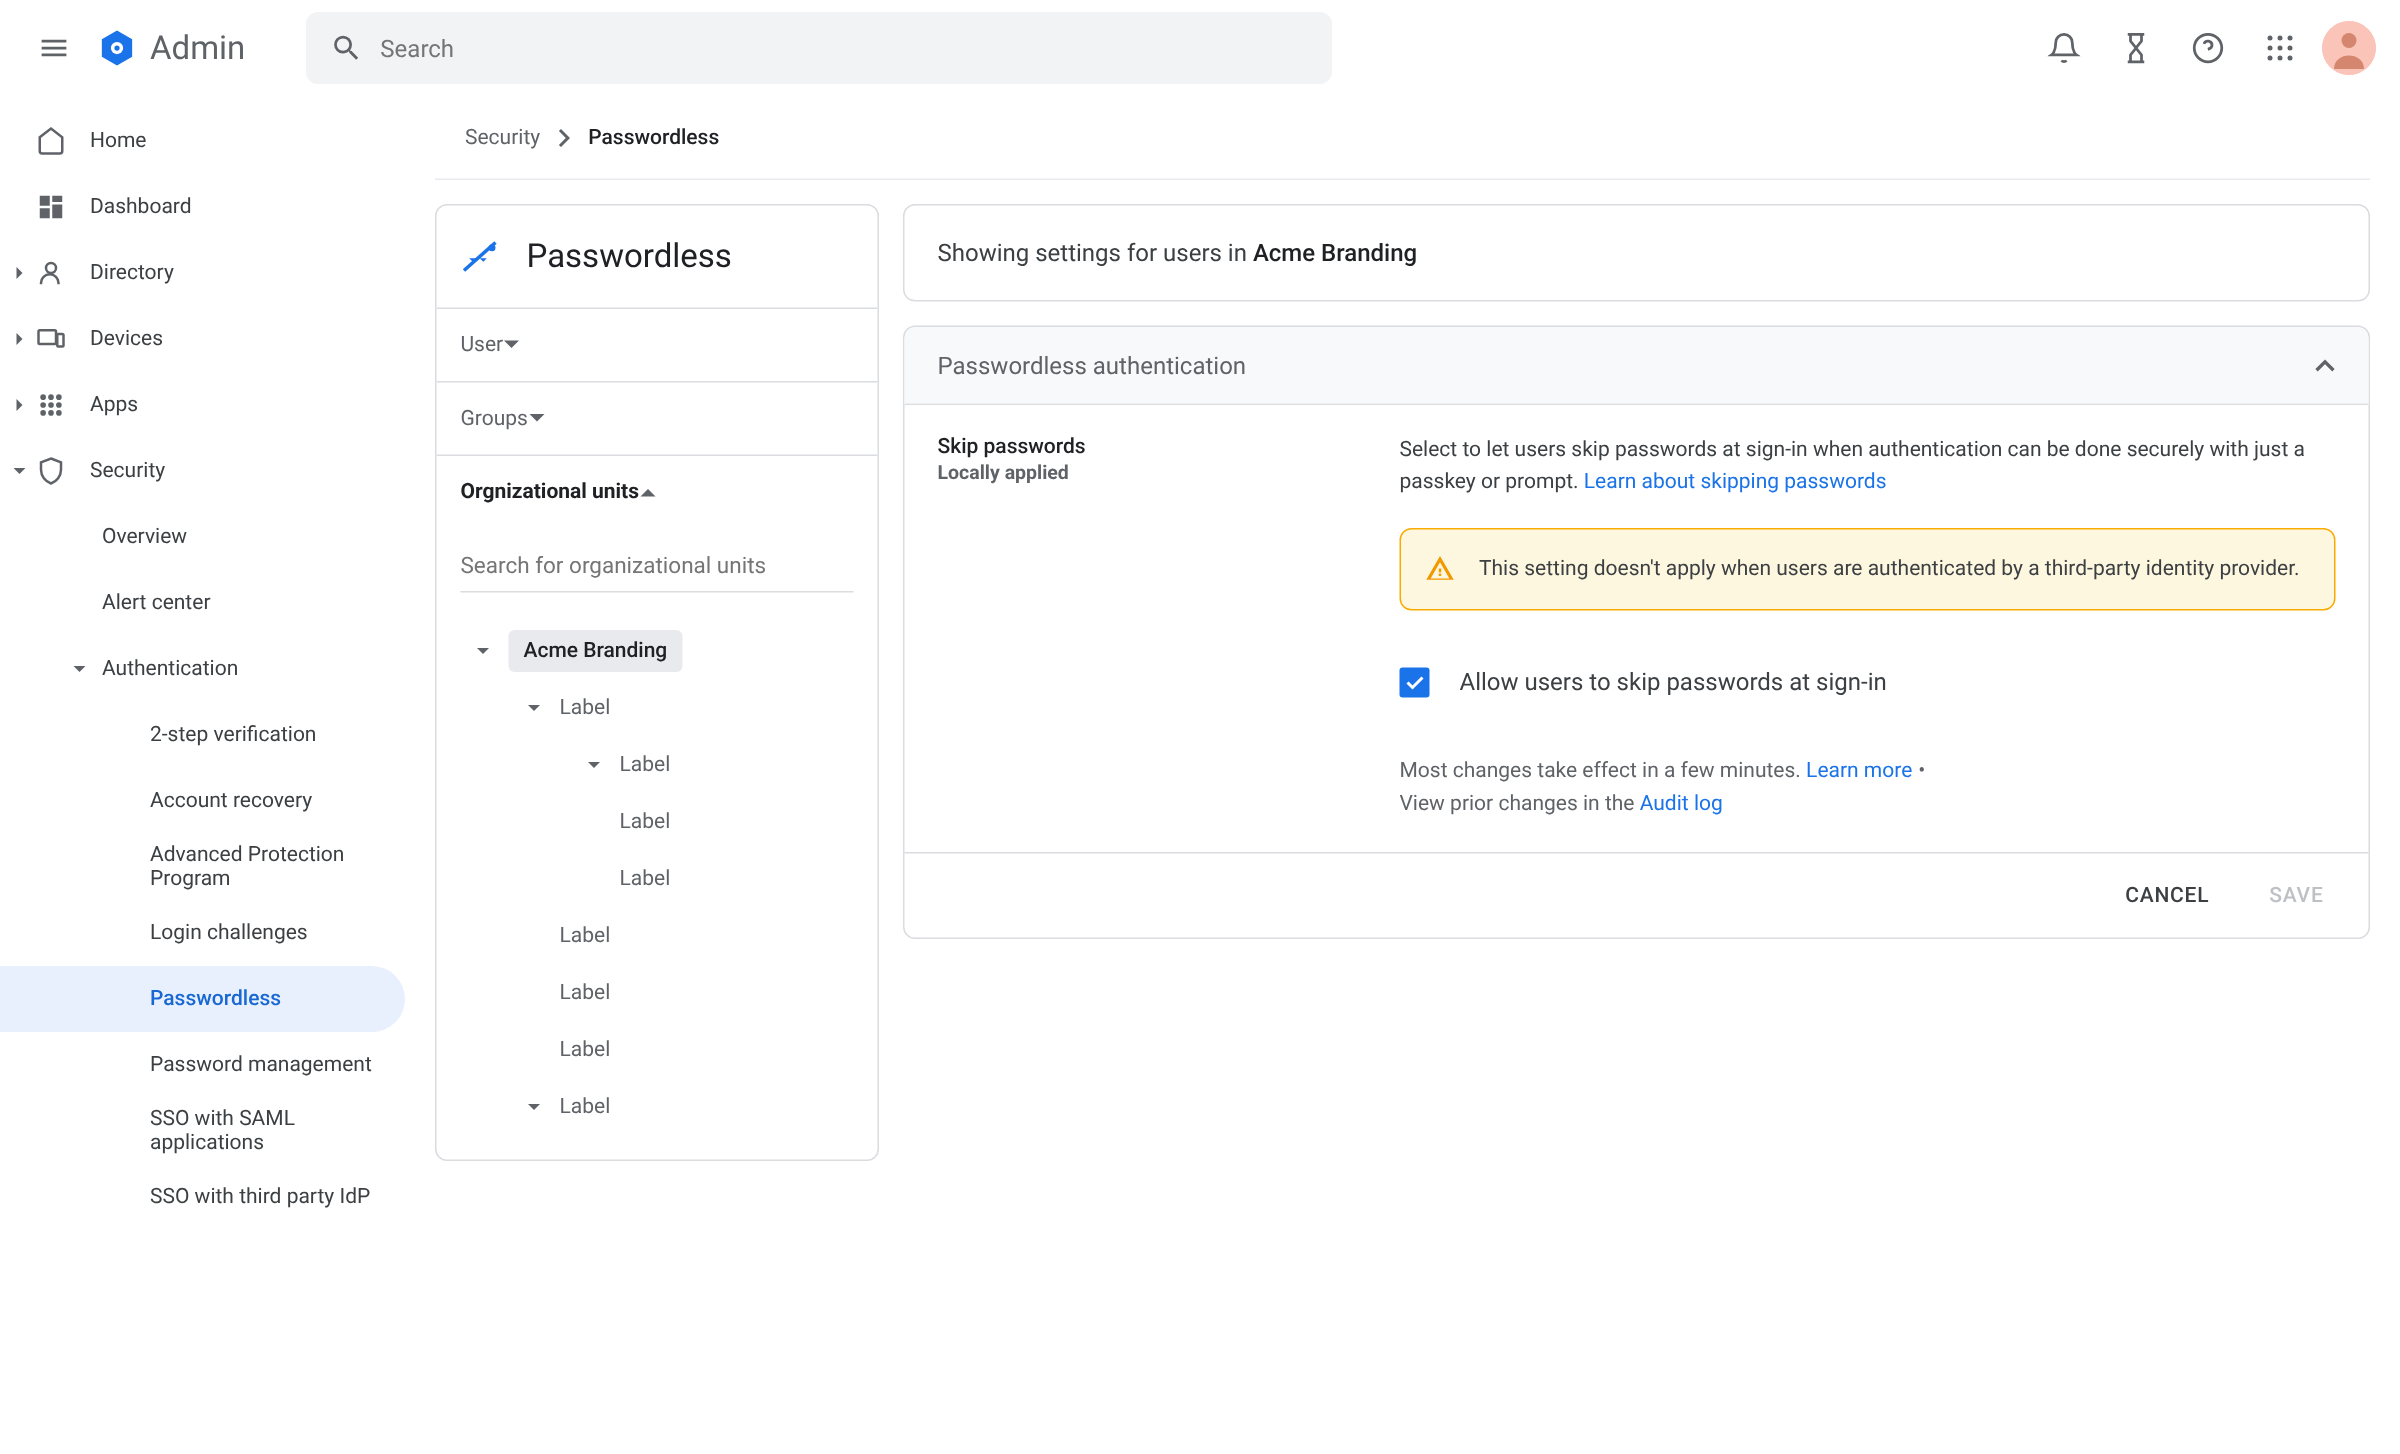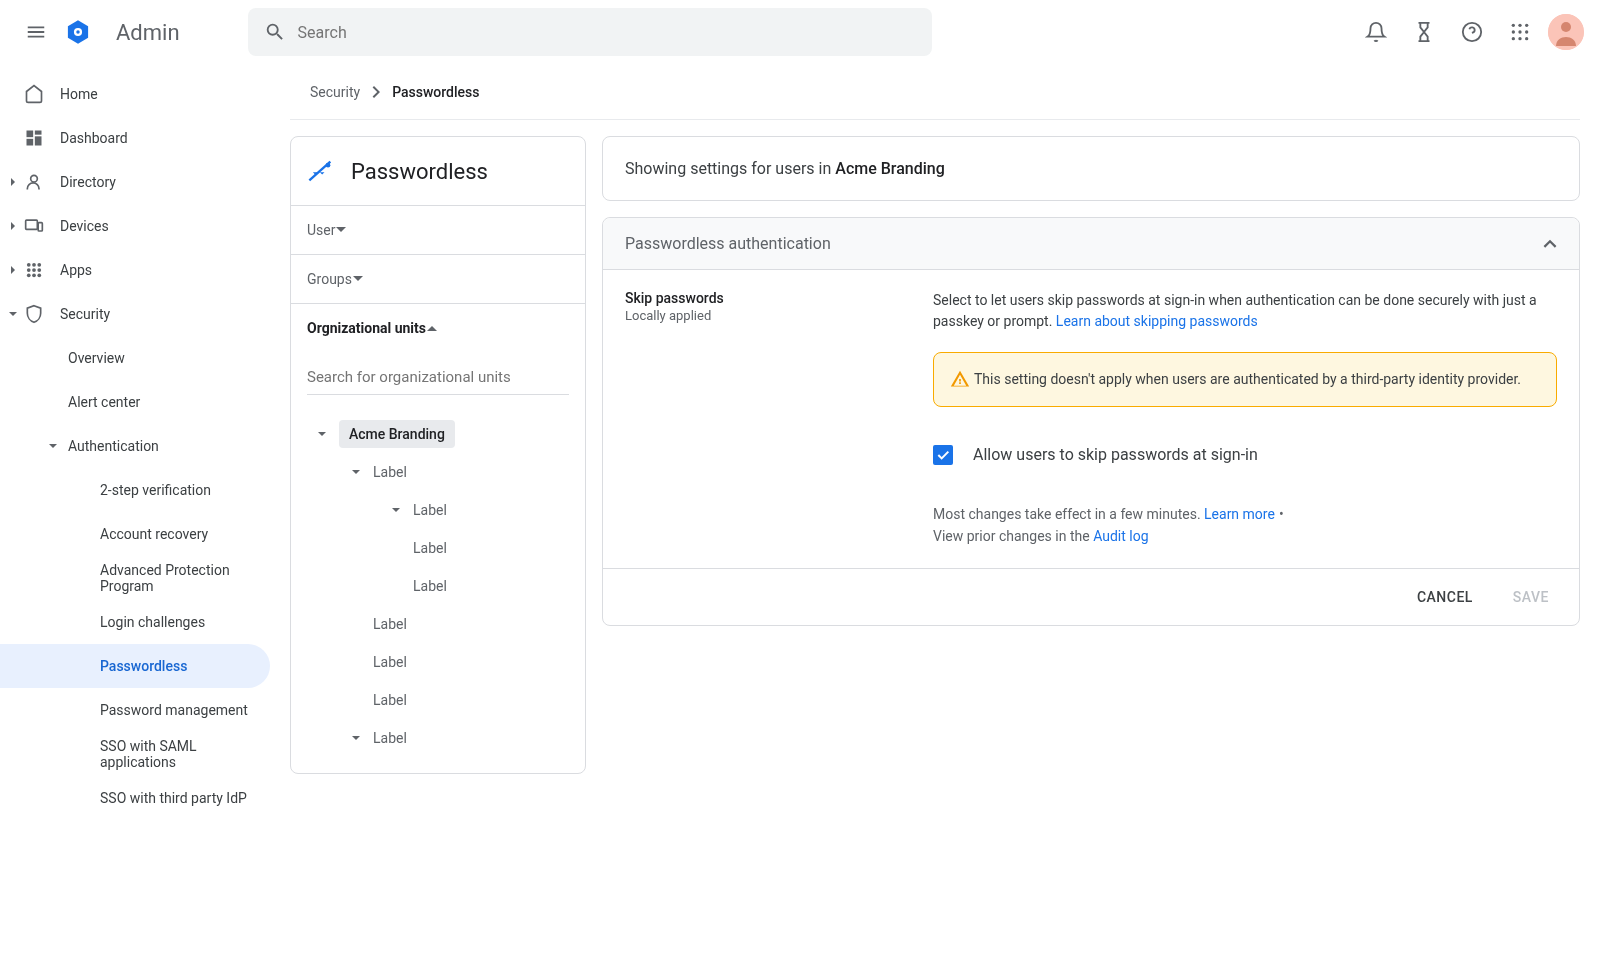--- a/index.html
+++ b/index.html
@@ -1,19 +1,19 @@
 <!DOCTYPE html>
 <html><head>
 <meta charset="utf-8">
 <style>
 * { box-sizing: border-box; margin: 0; padding: 0; font-family: 'Google Sans', Roboto, Arial, sans-serif; }
 body { background: #fff; color: #202124; font-size: 14px; }
 .header { display: flex; align-items: center; height: 64px; padding: 0 16px; gap: 8px; }
 .hamburger { width: 40px; height: 40px; display: flex; align-items: center; justify-content: center; cursor: pointer; border-radius: 50%; }
-.logo-group { display: flex; align-items: center; gap: 24px; margin-right: 60px; }
+.logo-group { display: flex; align-items: center; gap: 8px; margin-right: 32px; }
 .logo-hex { width: 28px; height: 28px; }
 .logo-text { font-size: 22px; color: #5f6368; }
 .search-bar { flex: 0 0 684px; height: 48px; background: #f1f3f4; border-radius: 8px; display: flex; align-items: center; padding: 0 16px; gap: 12px; }
 .search-bar input { border: none; background: transparent; font-size: 16px; color: #5f6368; outline: none; flex: 1; }
 .header-spacer { flex: 1; }
 .header-icons { display: flex; align-items: center; gap: 8px; }
 .icon-btn { width: 40px; height: 40px; display: flex; align-items: center; justify-content: center; cursor: pointer; border-radius: 50%; color: #5f6368; }
 .avatar { width: 36px; height: 36px; border-radius: 50%; background: #fbc4b8; display: flex; align-items: center; justify-content: center; overflow: hidden; cursor: pointer; }
 .body { display: flex; }
 .sidebar { width: 280px; flex-shrink: 0; padding-top: 8px; }
@@ -41,24 +41,24 @@
 .tree-item.selected span.label { background: #e8eaed; color: #202124; font-weight: 500; padding: 6px 10px; border-radius: 4px; }
 .tree-arrow { width: 14px; display: flex; justify-content: center; color: #5f6368; }
 .settings-panel { flex: 1; }
 .showing-card { border: 1px solid #dadce0; border-radius: 8px; padding: 22px; font-size: 16px; color: #3c4043; }
 .showing-card strong { font-weight: 500; color: #202124; }
 .section-card { border: 1px solid #dadce0; border-radius: 8px; margin-top: 16px; }
 .section-head { background: #f8f9fa; border-bottom: 1px solid #dadce0; padding: 16px 22px; display: flex; align-items: center; justify-content: space-between; font-size: 16px; color: #5f6368; border-radius: 8px 8px 0 0; cursor: pointer; }
 .section-body { padding: 20px 22px; display: flex; gap: 40px; }
 .left-col { width: 220px; flex-shrink: 0; }
 .left-col .label { color: #202124; font-size: 14px; font-weight: 500; }
-.left-col .sub { color: #5f6368; font-size: 13px; margin-top: 2px; }
+.left-col .sub { color: #5f6368; font-size: 13px; margin-top: 2px; font-weight: bold; }
 .right-col { flex: 1; color: #3c4043; font-size: 14px; line-height: 1.5; margin-left: 48px; }
 .right-col a { color: #1a73e8; text-decoration: none; cursor: pointer; }
-.warning-box { border: 1px solid #f9ab00; background: #fef7e0; border-radius: 8px; padding: 16px; display: flex; gap: 4px; margin-top: 20px; }
+.warning-box { border: 1px solid #f9ab00; background: #fef7e0; border-radius: 8px; padding: 16px; display: flex; gap: 16px; margin-top: 20px; }
 .warning-icon { color: #f29900; flex-shrink: 0; }
 .checkbox-row { display: flex; align-items: center; gap: 20px; margin-top: 36px; font-size: 16px; color: #3c4043; }
 .checkbox { width: 20px; height: 20px; background: #1a73e8; border-radius: 2px; display: flex; align-items: center; justify-content: center; cursor: pointer; }
 .footer-note { margin-top: 36px; color: #5f6368; font-size: 14px; line-height: 1.6; }
 .dot { color: #5f6368; margin: 0 4px; }
 .actions { border-top: 1px solid #dadce0; padding: 16px 22px; display: flex; justify-content: flex-end; gap: 24px; }
 .btn { font-size: 14px; font-weight: 500; letter-spacing: 0.5px; cursor: pointer; background: none; border: none; padding: 4px 8px; }
 .btn.cancel { color: #3c4043; }
 .btn.save { color: #bdc1c6; cursor: default; }
 svg { display: block; }

